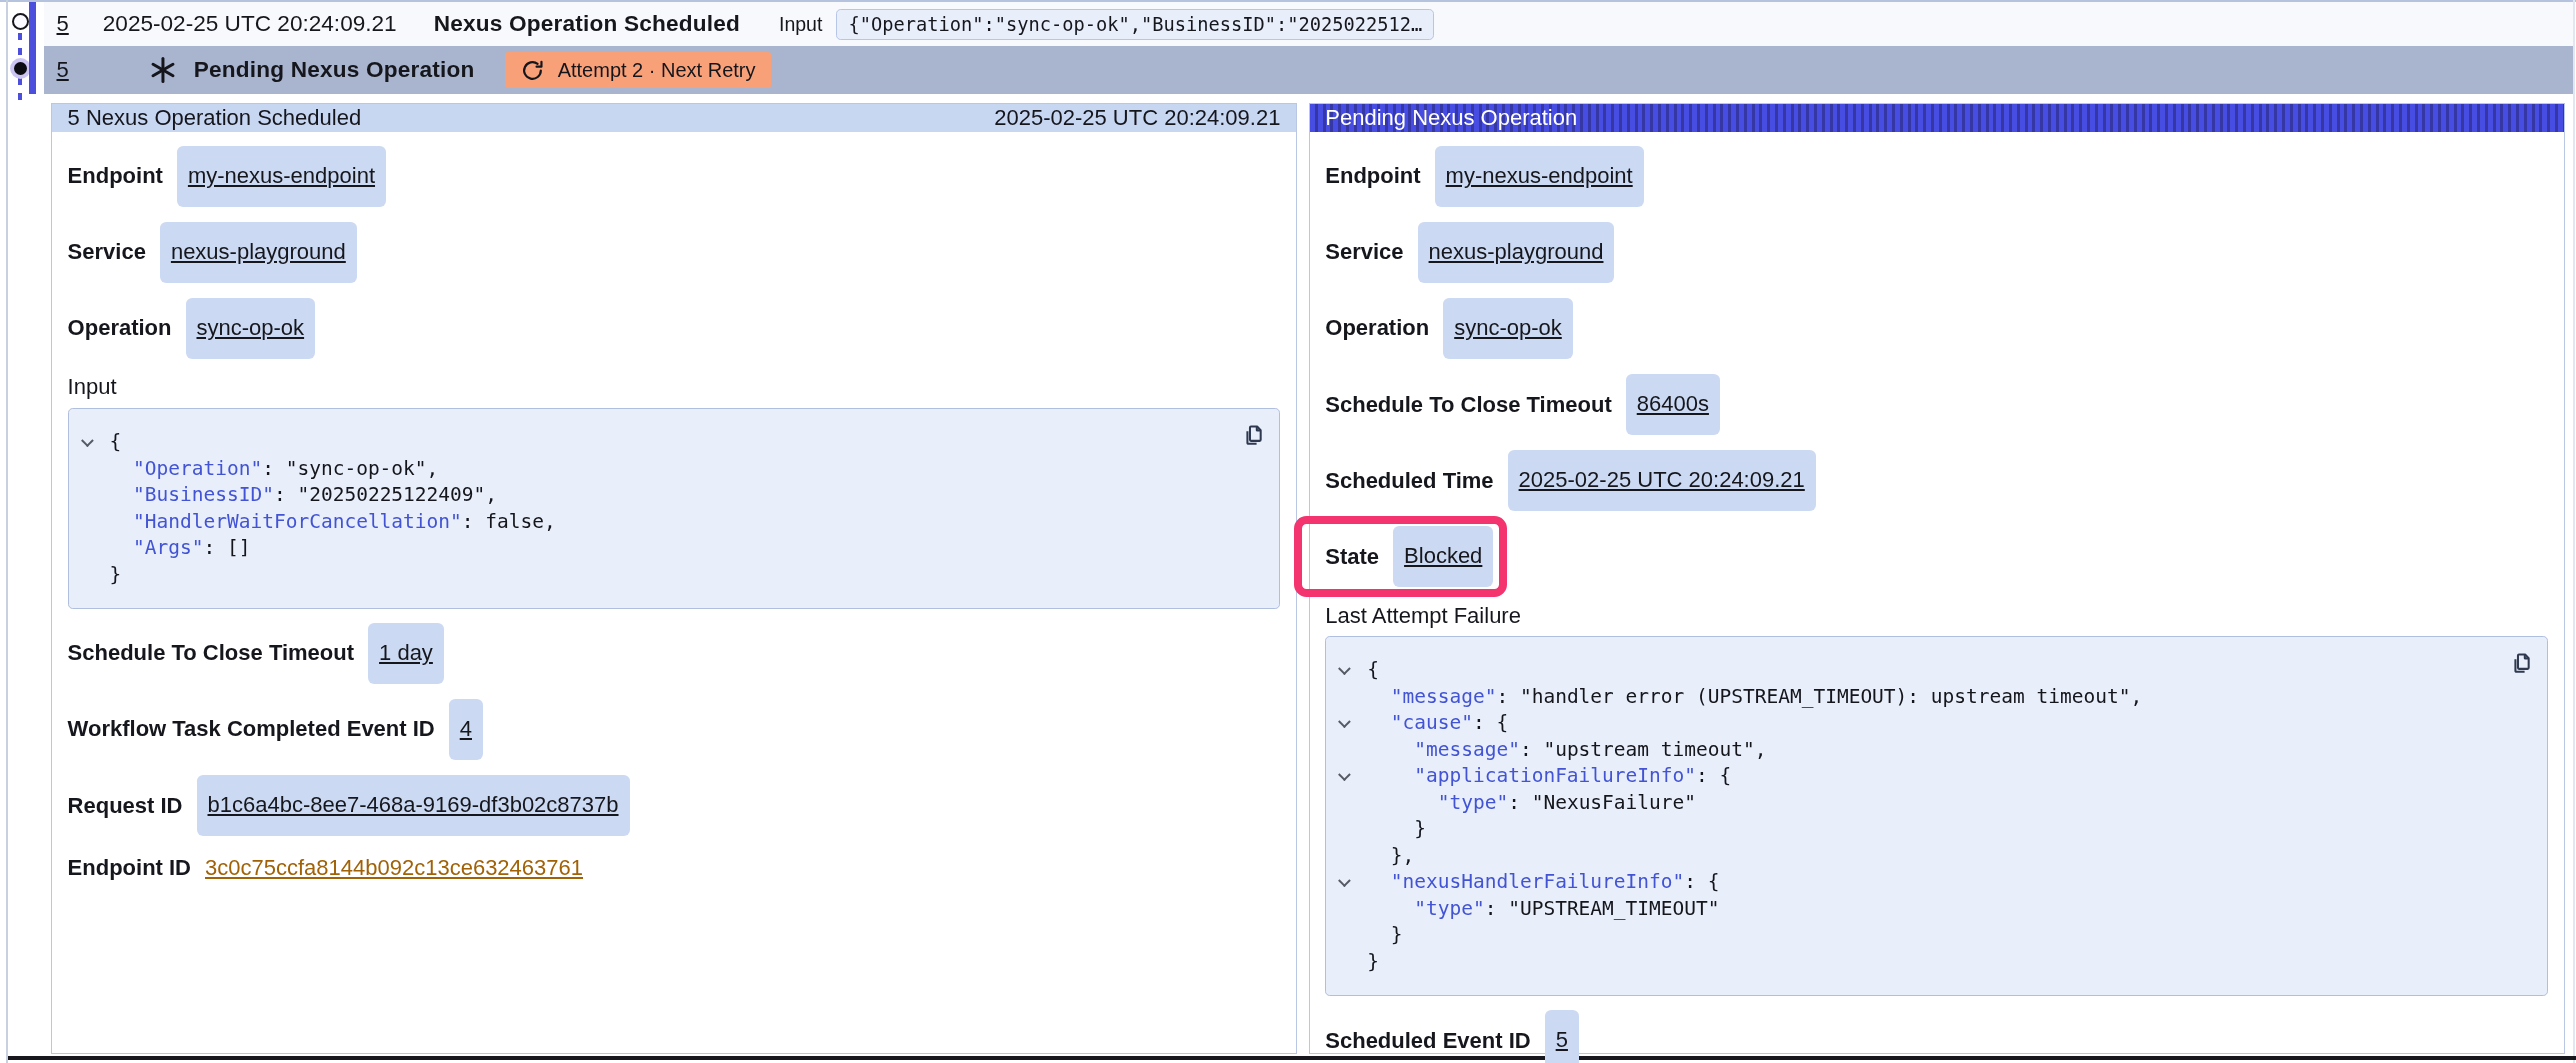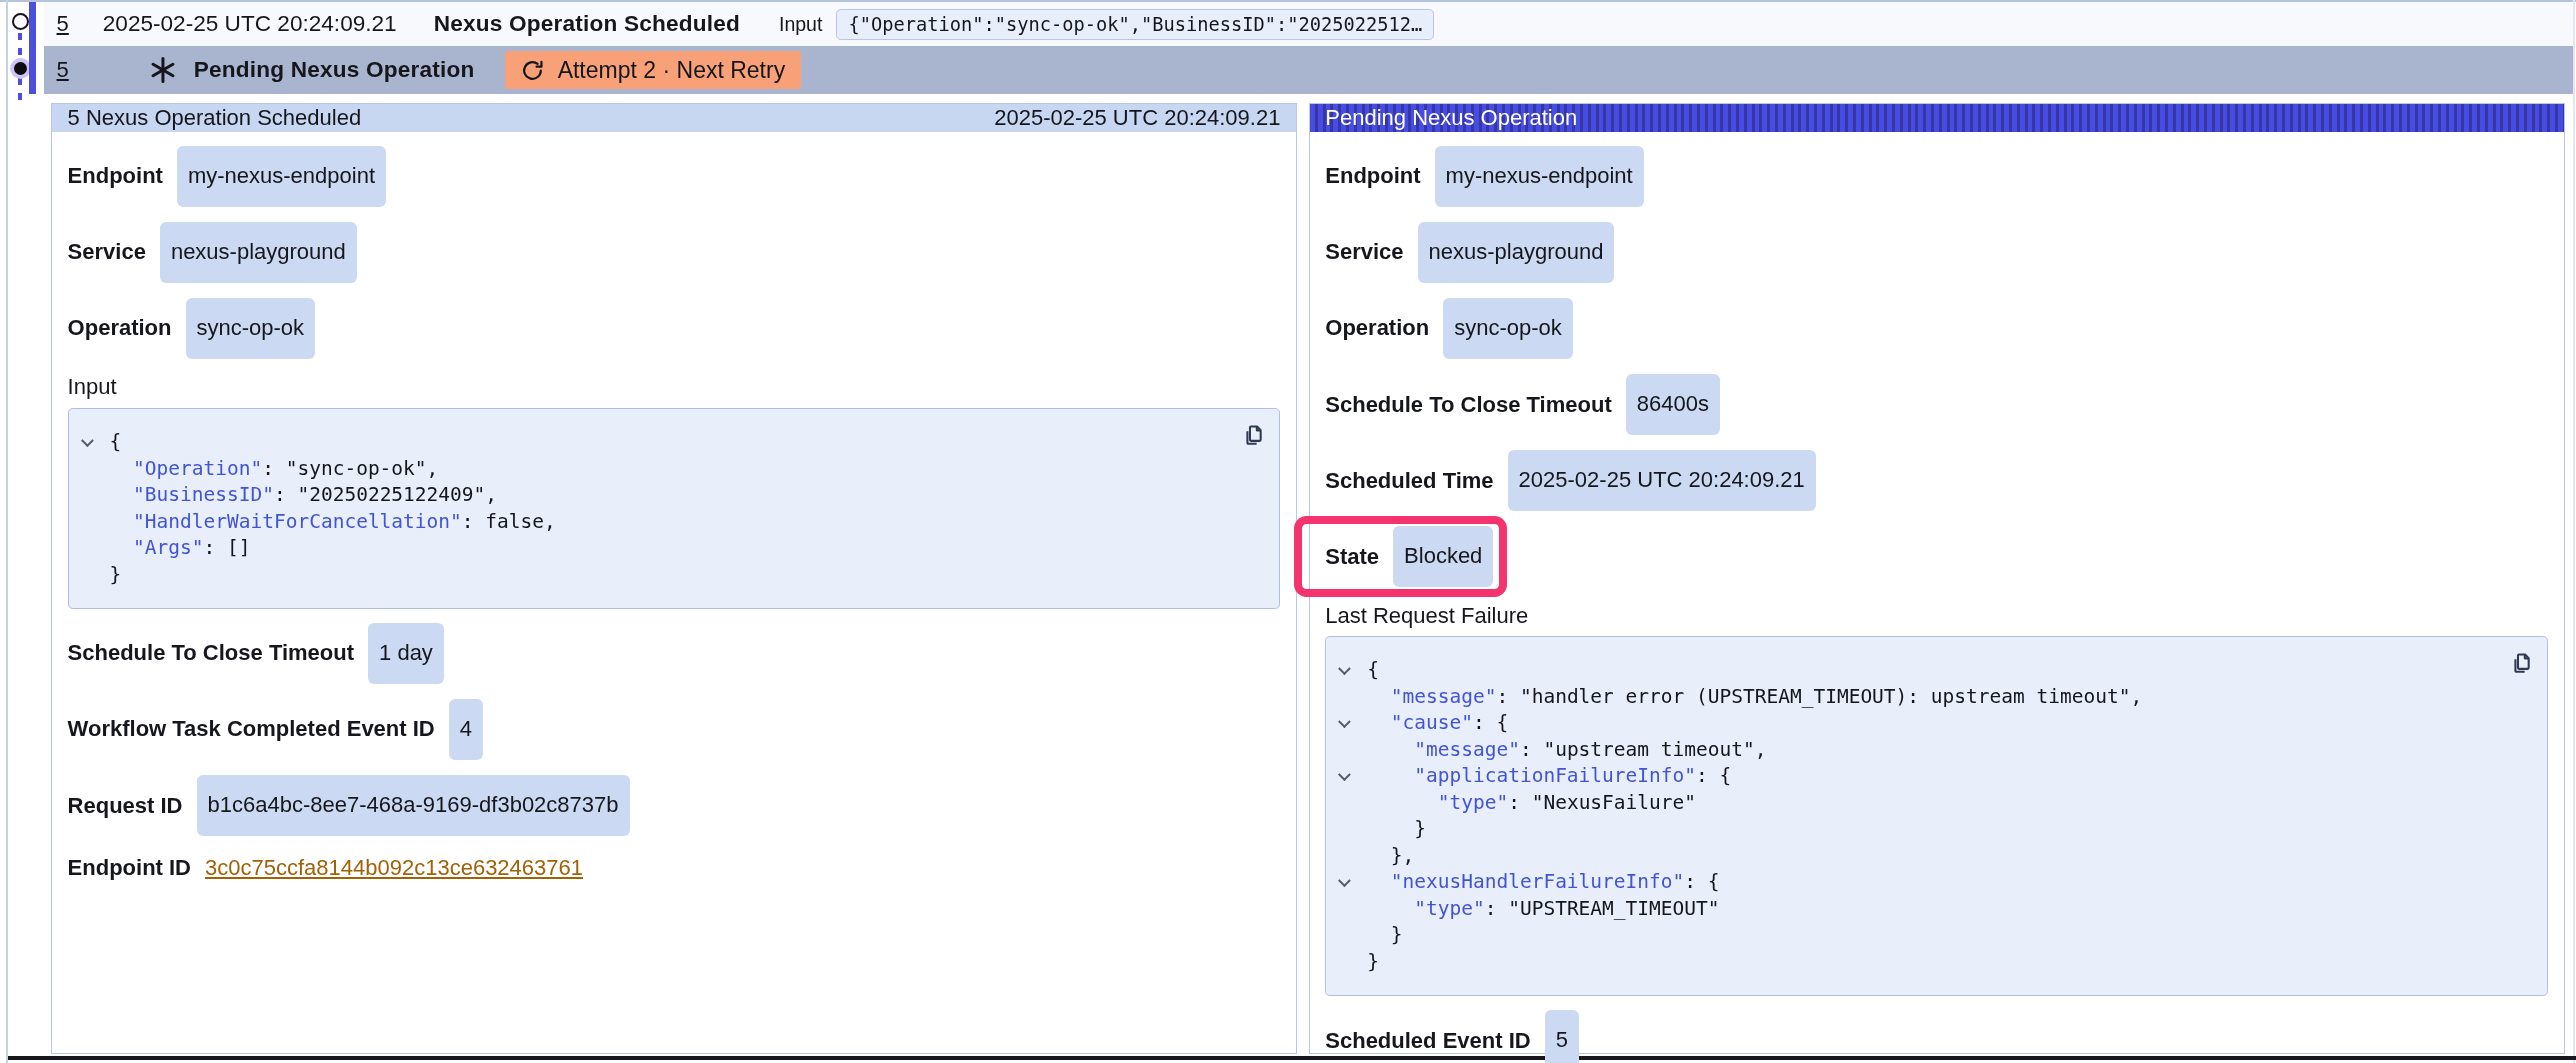--- a/index.html
+++ b/index.html
@@ -26,21 +26,21 @@
   .ichip { margin-left:14px; font-family:"DejaVu Sans Mono", monospace; font-size:18.7px;
     background:#e9eefb; border:1.6px solid #b7c6e6; border-radius:4.7px; padding:3.9px 11px;
     white-space:nowrap; }
   .asterisk { position:relative; width:28px; height:28px; display:inline-block; margin-left:80px; }
   .asterisk i { position:absolute; left:50%; top:50%; width:3.1px; height:26px; background:#15161c; border-radius:1.6px; }
   .asterisk i:nth-child(1){ transform:translate(-50%,-50%) rotate(0deg); }
   .asterisk i:nth-child(2){ transform:translate(-50%,-50%) rotate(60deg); }
   .asterisk i:nth-child(3){ transform:translate(-50%,-50%) rotate(120deg); }
   .row2 .etitle { margin-left:17px; }
   .badge { margin-left:30px; display:inline-flex; align-items:center; gap:12.5px;
-    background:#f8a179; padding:5.5px 15.6px; border-radius:3.1px; font-size:23px; color:#15161c; }
+    background:#f8a179; padding:5.5px 15.6px; border-radius:3.1px; font-size:20px; color:#15161c; }
 
   
   .rail { position:absolute; left:0; top:0; width:44px; height:156px; z-index:3; }
   .dot.open { position:absolute; left:11.7px; top:12.5px; width:17px; height:17px;
     border:2.7px solid #15151c; border-radius:50%; background:#fbfbff; }
   .dash { position:absolute; left:18px; top:33px; width:3.9px; height:72px;
     background:repeating-linear-gradient(180deg,#4c4fdb 0 7px,transparent 7px 15px); }
   .dot.filled { position:absolute; left:14px; top:62px; width:13.3px; height:13.3px;
     background:#0c0c12; border-radius:50%; box-shadow:0 0 0 3.9px #cdc4f4; }
   .selbar { position:absolute; left:29px; top:2.3px; width:7px; height:92px; background:#4c4fdb; z-index:3; }
@@ -53,21 +53,21 @@
   .phead { height:28px; display:flex; align-items:center; justify-content:space-between;
     padding:0 15.6px; font-size:22px; }
   .phead.lite { background:#c7d6f1; color:#15161c; }
   .phead.striped { background:repeating-linear-gradient(90deg,#474ce2 0 4.7px,#3538a4 4.7px 7.8px);
     color:#ffffff; font-weight:500; }
   .pbody { padding:0 15.6px; }
 
   .field { display:flex; align-items:center; gap:14px; margin:15.6px 0; min-height:34px; font-size:22px; }
   .field:first-child { margin-top:14px; }
   .flabel { white-space:nowrap;font-weight:bold; }
-  .chip { background:#cbd9f2; border-radius:6.2px; padding:17px 11px; line-height:26.5px; white-space:nowrap; }
+  .chip { background:#cbd9f2; border-radius:6.2px; padding:17px 11px; line-height:26.5px; white-space:nowrap;text-decoration:underline; }
   .vlink { color:#a16207; text-decoration:underline; cursor:pointer; }
   .field.ringed { width:max-content; position:relative;text-align:right; }
   .field.ringed::before { content:""; position:absolute; top:-10px; bottom:-10px; left:-31px; right:-14px;
     border:8.6px solid #f3346e; border-radius:12.5px; pointer-events:none; }
 
   .jsonlabel { font-size:22px; margin:12.5px 0 7.8px; }
   .jsonblock { position:relative; background:#e8eefa; border:1.6px solid #b0bfde; border-radius:4.7px;
     padding:20px 59px 20px 11px; font-family:"DejaVu Sans Mono", monospace;
     font-size:19.5px; line-height:26.5px; color:#15161c; }
   .jline { display:flex; white-space:pre; }
@@ -198,21 +198,21 @@
             </div>
             <div class="field">
               <span class="flabel">Scheduled Time</span>
               <span class="chip">2025-02-25 UTC 20:24:09.21</span>
             </div>
             <div class="field ringed">
               <span class="flabel">State</span>
               <span class="chip">Blocked</span>
             </div>
           </div>
-        <div class="jsonlabel">Last Request Failure</div>
+        <div class="jsonlabel">Last Attempt Failure</div>
         <div class="jsonblock">
             <button class="copybtn"><svg width="25" height="26.5" viewBox="0 0 24 26" fill="none" stroke="#2e3950" stroke-width="2" stroke-linejoin="round">
                 <path d="M8 9 v11.5 a0.8 0.8 0 0 0 0.8 0.8 H17"></path>
                 <path d="M11.5 4.5 h6 l3.5 3.5 v9.5 a1 1 0 0 1 -1 1 h-8.5 a1 1 0 0 1 -1 -1 v-12 a1 1 0 0 1 1 -1 z"></path>
                 <path d="M17.2 4.8 v3.4 h3.4"></path>
               </svg></button>
             <div class="jline"><span class="gut"><span class="chev"></span></span><span>{</span></div>
             <div class="jline"><span class="gut"></span><span><span>  </span><span class="k">"message"</span><span>: "handler error (UPSTREAM_TIMEOUT): upstream timeout",</span></span></div>
             <div class="jline"><span class="gut"><span class="chev"></span></span><span><span>  </span><span class="k">"cause"</span><span>: {</span></span></div>
             <div class="jline"><span class="gut"></span><span><span>    </span><span class="k">"message"</span><span>: "upstream timeout",</span></span></div>

